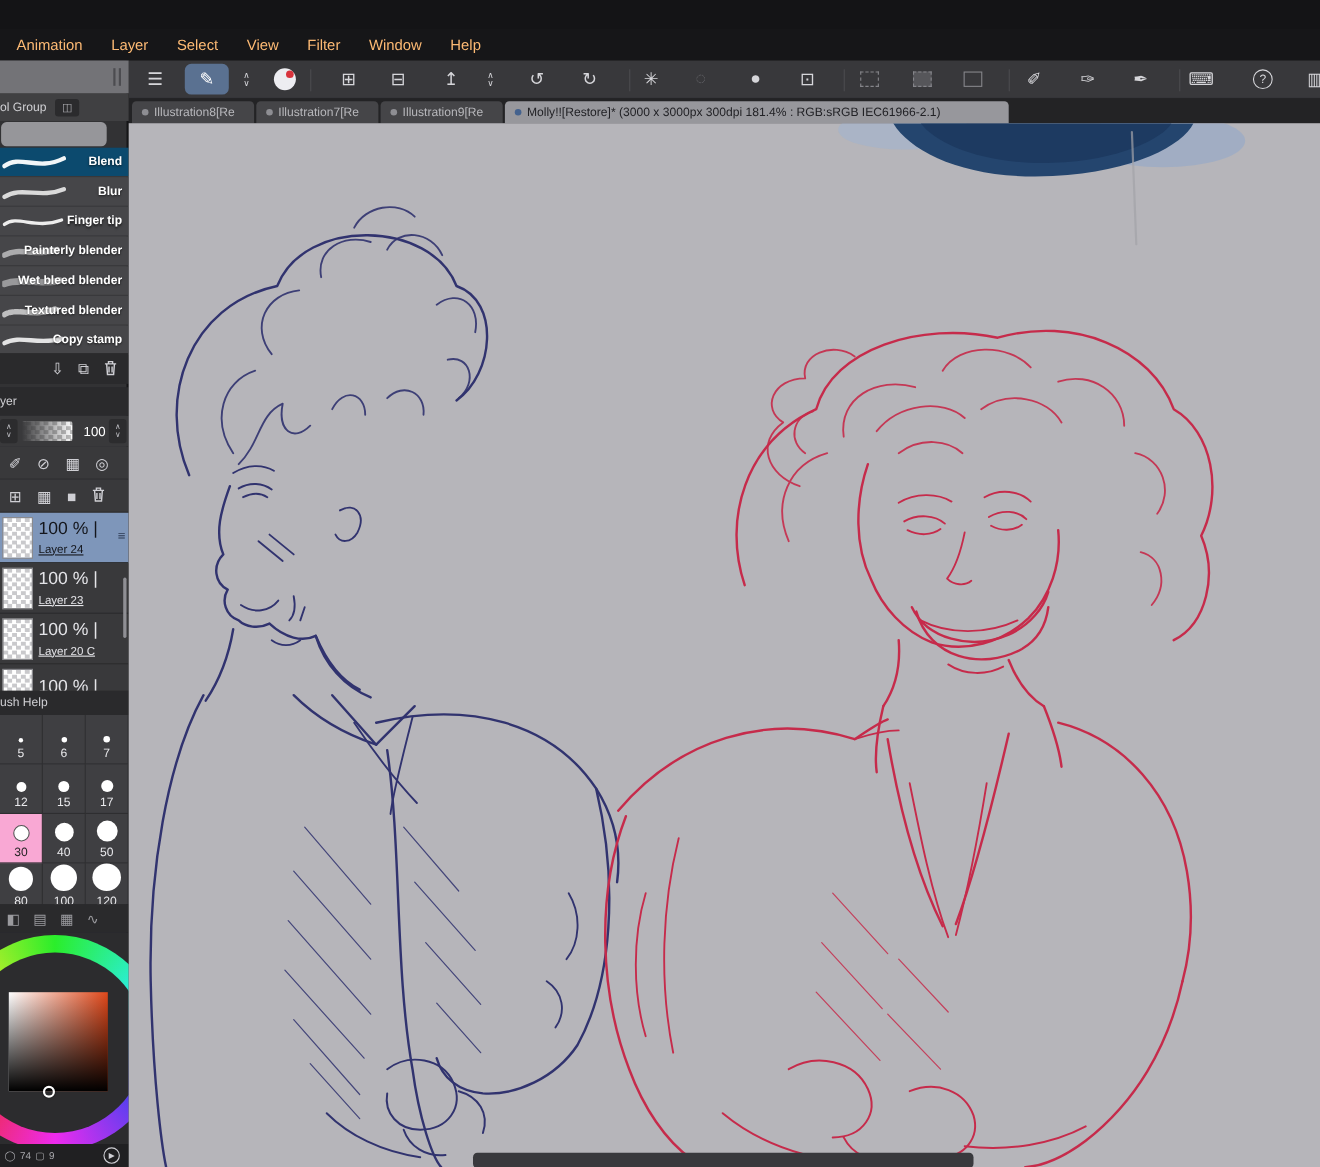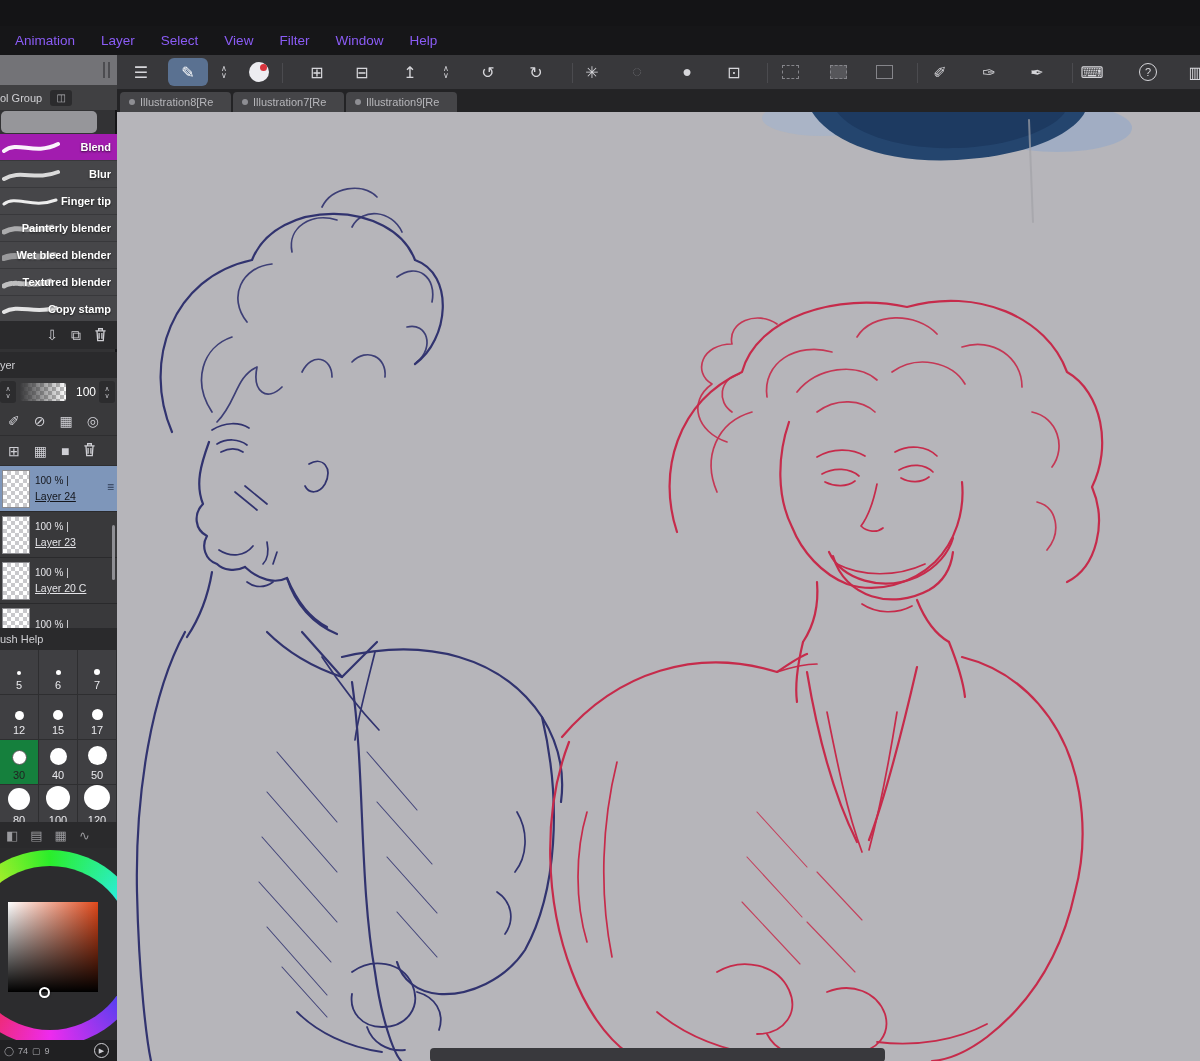--- a/index.html
+++ b/index.html
@@ -6,21 +6,21 @@
   html,body { width:1200px; height:1061px; overflow:hidden; background:#141416;
               font-family:"Liberation Sans", sans-serif; }
   #app { position:relative; width:1200px; height:1061px; background:#141416; }
 
   
   .status-bar { position:absolute; left:0; top:0; width:1200px; height:26px; background:#111113; }
   .clock { position:absolute; left:-2px; top:4px; color:#fff; font-size:15px; font-weight:700; }
   .mt-dots { position:absolute; left:588px; top:6px; color:#98989d; font-size:12px; letter-spacing:2px; }
   .menu-bar { position:absolute; left:0; top:26px; width:1200px; height:29px; background:#161618;
               display:flex; align-items:center; padding-left:15px; gap:26px; }
-  .menu-item { color:#8b5cf6; font-size:13.5px; cursor:default; }
+  .menu-item { color:#fdba74; font-size:13.5px; cursor:default; }
 
   
   .toolbar { position:absolute; left:117px; top:55px; width:1083px; height:35px; background:#38383b;
              border-bottom:1px solid #242426; }
   .tb { position:absolute; top:3px; width:34px; height:28px; display:flex; align-items:center;
         justify-content:center; color:#d6d6da; font-size:16px; }
   .tb.dim { color:#77777c; }
   .tb.active { background:#5a7191; border-radius:6px; color:#fff; }
   .tsep { position:absolute; top:8px; width:1px; height:20px; background:#4b4b4f; }
   .chev2 { display:flex; flex-direction:column; font-size:8px; line-height:7px; color:#d6d6da; }
@@ -48,21 +48,21 @@
   .lc-head .grip { position:absolute; right:7px; top:7px; width:2px; height:16px; background:#4c4c50; box-shadow:-5px 0 0 #4c4c50; }
   .toolgroup-row { position:absolute; left:0; top:30px; width:117px; height:25px; background:#404042;
                    display:flex; align-items:center; color:#d0d0d4; font-size:11px; }
   .toolgroup-row .btn { margin-left:8px; width:22px; height:16px; background:#2b2b2d; border-radius:3px;
                         color:#aeaeb2; font-size:10px; display:flex; align-items:center; justify-content:center; }
   .selected-tool { position:absolute; left:1px; top:56px; width:96px; height:22px; background:#96969a; border-radius:5px; }
 
   .subtools { position:absolute; left:0; top:79px; width:117px; height:189px; overflow:hidden; }
   .strow { height:27px; background:#464649; border-bottom:1px solid #38383b; position:relative;
            display:flex; align-items:center; }
-  .strow.sel { background:#a21caf;padding-left:12px; }
+  .strow.sel { background:#0c4a6e;padding-left:12px; }
   .strow svg { position:absolute; left:2px; top:4px; }
   .stlabel { position:absolute; right:6px; color:#fff; font-size:11px; font-weight:700;
              text-shadow:0 1px 2px rgba(0,0,0,.65); white-space:nowrap; }
 
   .st-iconbar { position:absolute; left:0; top:266px; width:117px; height:28px; background:#2a2a2c;
                 display:flex; align-items:center; justify-content:flex-end; gap:13px; padding-right:10px; }
   .sicon { color:#cfcfd4; font-size:14px; line-height:14px; }
 
   .layer-head { position:absolute; left:0; top:297px; width:117px; height:26px; background:#2a2a2c;
                 color:#d0d0d4; font-size:11px; display:flex; align-items:center; }
@@ -81,34 +81,34 @@
   .licons.r1 { top:351px; border-bottom:1px solid #2e2e30; }
   .licons.r2 { top:381px; border-bottom:1px solid #2e2e30; }
 
   .layers { position:absolute; left:0; top:411px; width:117px; height:162px; overflow:hidden; background:#323234; }
   .lrow { height:46px; background:#39393b; border-bottom:1px solid #2a2a2c; position:relative;
           display:flex; align-items:center; }
   .lrow.sel { background:#7e96ba; }
   .lthumb { width:28px; height:38px; margin-left:2px; border:1px solid #8a8a8e; }
   .checker { background:repeating-conic-gradient(#c9c9cc 0% 25%, #ffffff 0% 50%); background-size:8px 8px; }
   .linfo { margin-left:5px; }
-  .lop { font-size:10px; color:#e4e4e8; }
+  .lop { font-size:16px; color:#e4e4e8; }
   .lrow.sel .lop, .lrow.sel .lname { color:#14161c; }
   .lname { font-size:10.5px; color:#e4e4e8; margin-top:4px;text-decoration:underline; }
   .lhandle { position:absolute; right:3px; top:14px; font-size:12px; color:#9a9a9e; }
   .lrow.sel .lhandle { color:#2c3a52; }
   .lscroll { position:absolute; right:0px; top:470px; width:3px; height:55px; background:#8f8f94; border-radius:2px; }
 
   .bs-head { position:absolute; left:0; top:573px; width:117px; height:22px; background:#2a2a2c;
              color:#d0d0d4; font-size:11px; display:flex; align-items:center; }
   .bgrid { position:absolute; left:0; top:595px; width:117px; height:172px; overflow:hidden;
            display:grid; grid-template-columns:39px 39px 39px; grid-auto-rows:45px; background:#2e2e30; }
   .bcell { background:#3f3f42; border-right:1px solid #2e2e30; border-bottom:1px solid #2e2e30;
            display:flex; flex-direction:column; align-items:center; justify-content:flex-end; padding-bottom:3px; }
-  .bcell.sel { background:#15803d; }
+  .bcell.sel { background:#f9a8d4; }
   .bdot { background:#fff; border-radius:50%; margin-bottom:4px; }
   .bnum { font-size:11px; color:#e9e9ec; }
   .bcell.sel .bnum { color:#222; }
 
   .mini-iconbar { position:absolute; left:0; top:767px; width:117px; height:26px; background:#2a2a2c;
                   display:flex; align-items:center; gap:12px; padding-left:6px; color:#9a9a9e; font-size:13px; }
 
   .wheel-area { position:absolute; left:0; top:793px; width:117px; height:192px; background:#2c2c2e; overflow:hidden; }
   .hue-ring { position:absolute; left:-48px; top:2px; width:196px; height:196px; border-radius:50%;
               background:conic-gradient(from 0deg,
@@ -237,20 +237,24 @@
       <span class="tabdot"></span>
       <span>Illustration8[Re</span>
     </div>
     <div class="tab inactive">
       <span class="tabdot"></span>
       <span>Illustration7[Re</span>
     </div>
     <div class="tab inactive">
       <span class="tabdot"></span>
       <span>Illustration9[Re</span>
+    </div>
+    <div class="tab active">
+      <span class="tabdot"></span>
+      <span>Molly!![Restore]* (3000 x 3000px 300dpi 181.4% : RGB:sRGB IEC61966-2.1)</span>
     </div>
   </div>
 
   <div class="left-col">
     <div class="lc-head">
         <div class="grip"></div>
       </div>
 
     <div class="toolgroup-row">
       <span>ol Group</span>

